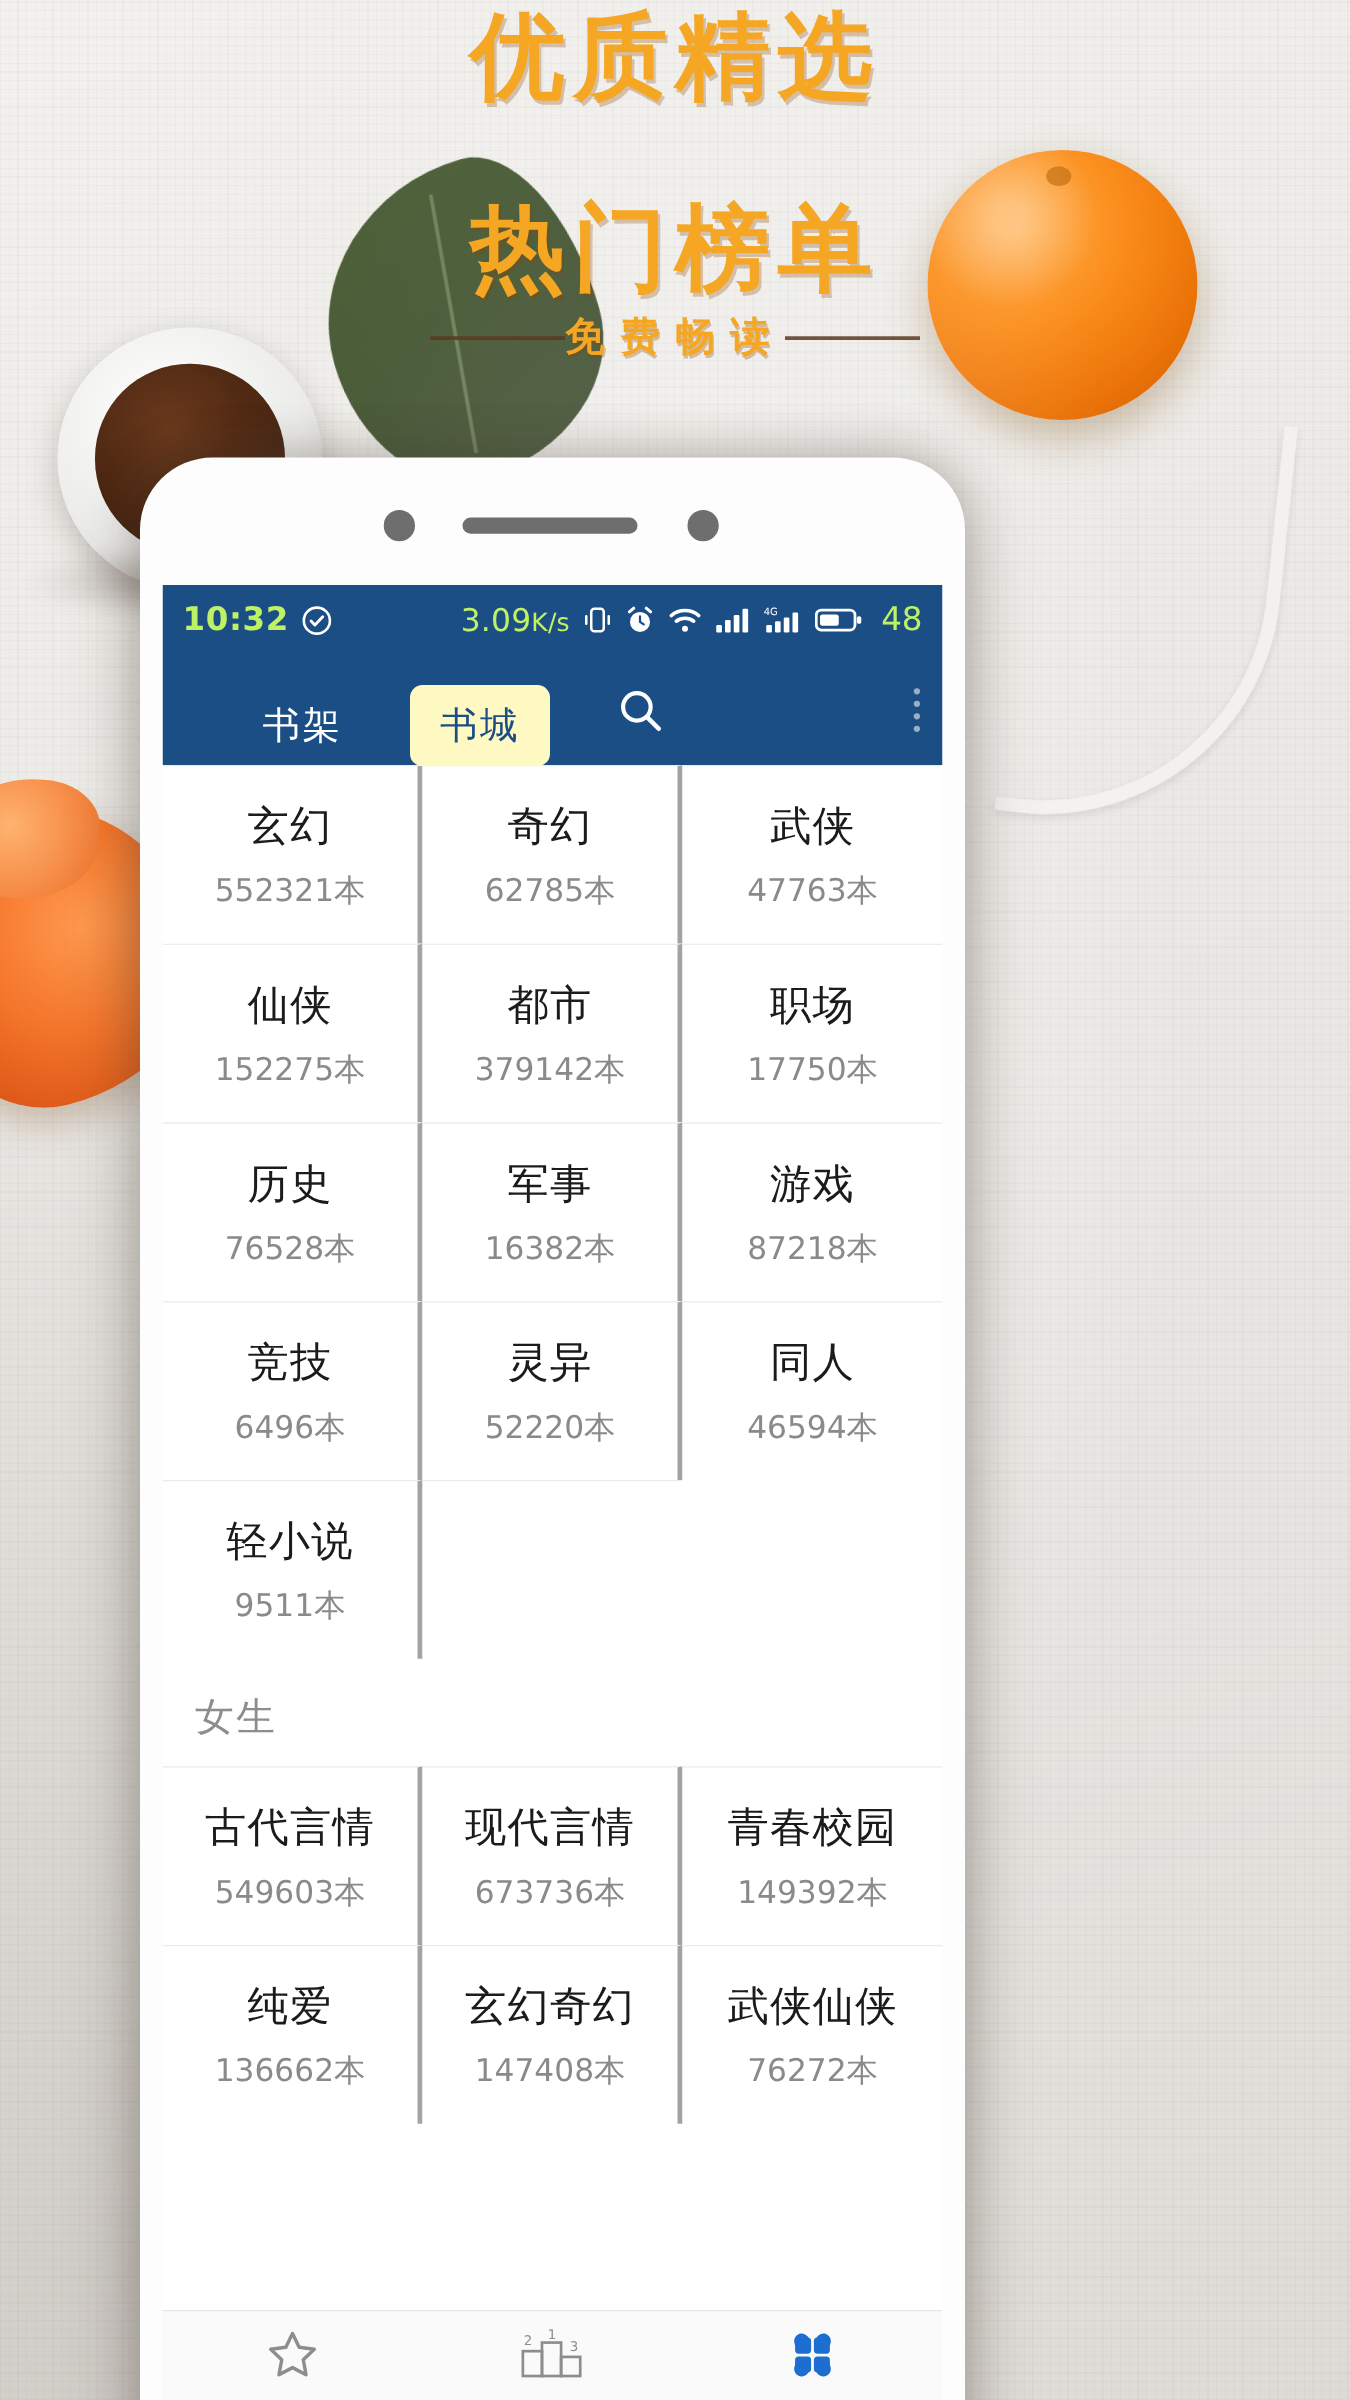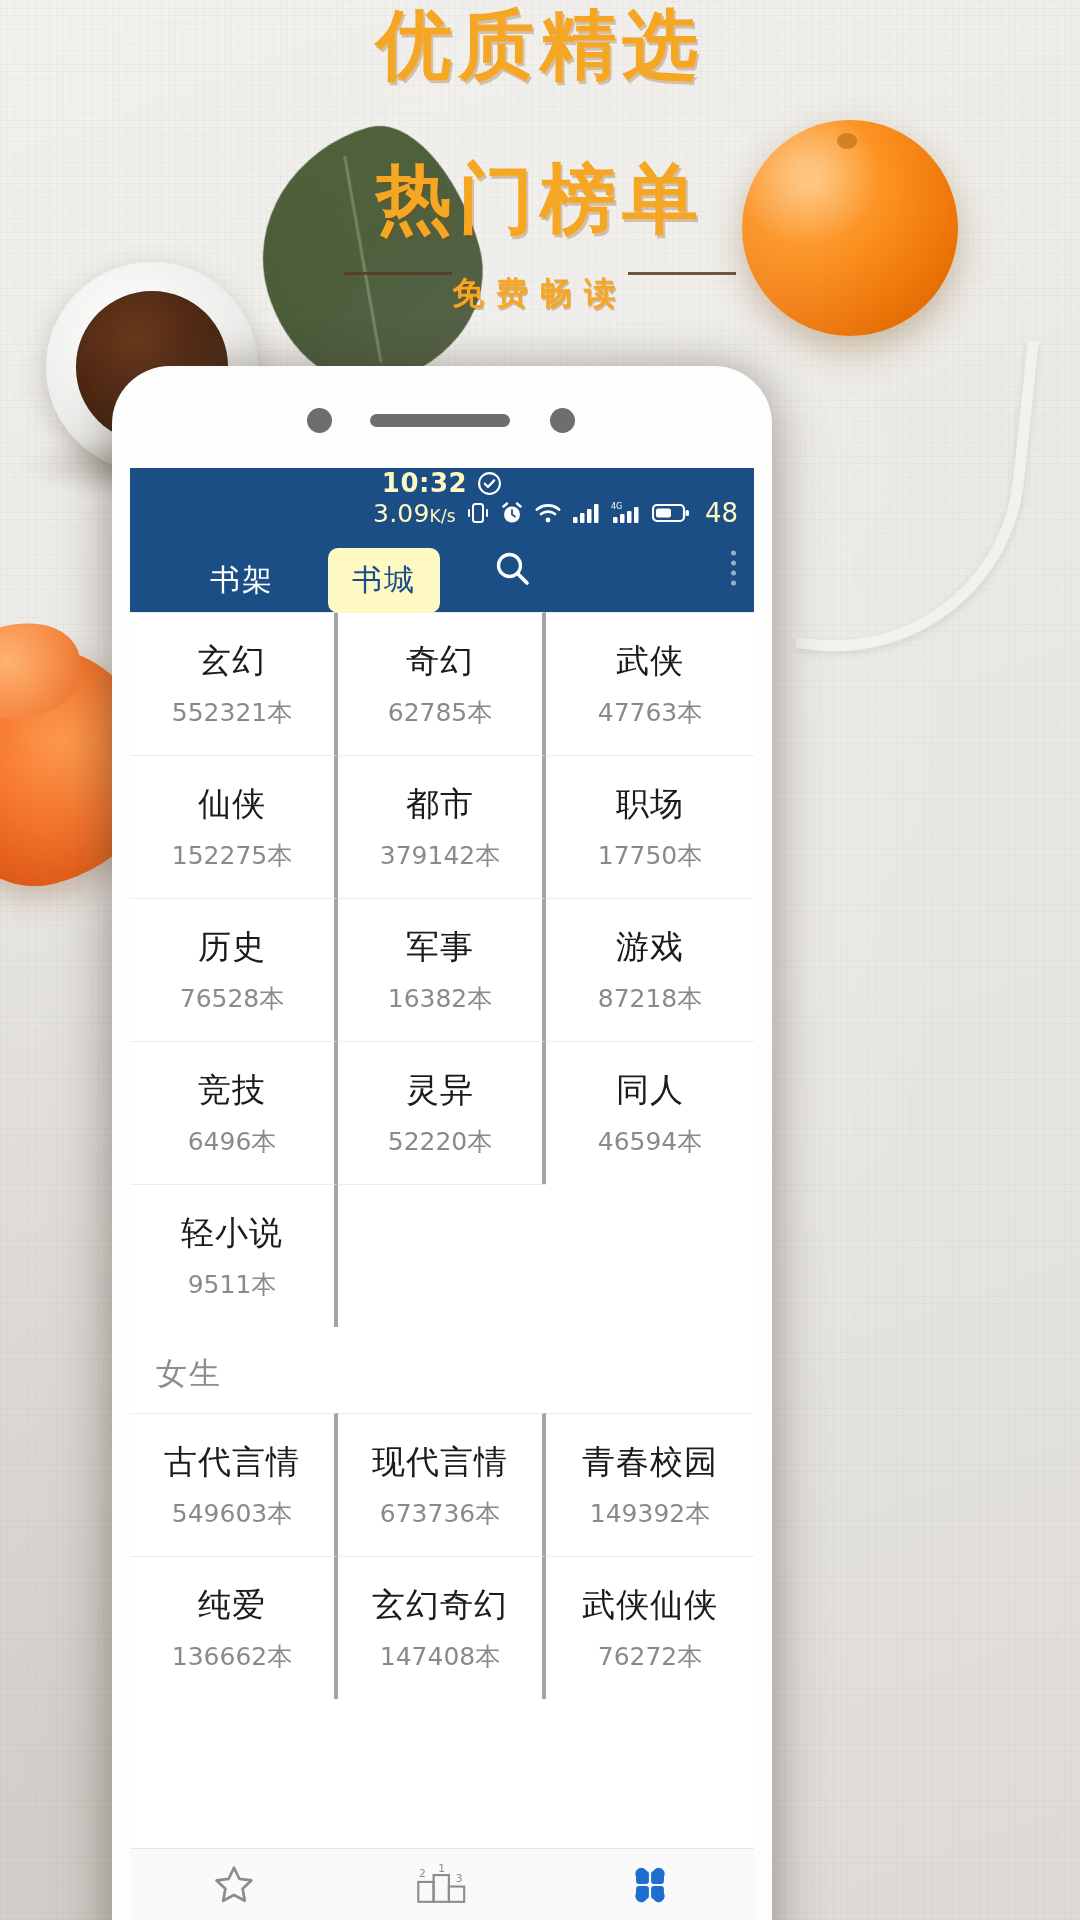--- a/index.html
+++ b/index.html
@@ -117,22 +117,22 @@
     font-family: "DejaVu Sans", "Liberation Sans", sans-serif;
     font-weight: 700;
     color: #f5a623;
     letter-spacing: 6px;
     text-shadow: 2px 3px 0 rgba(140,70,0,.28);
   }
   .promo-l1 { font-size: 76px; line-height: 82px; margin-top: 72px; }
   .promo-l2 { font-size: 76px; line-height: 82px; margin-top: 4px; }
 
   .promo-sub {
-    margin-top: 32px;
-    display: flex; justify-content: center; 
+    margin-top: 8px;
+    display: flex; align-items: center; justify-content: center; 
   }
   .rule { width: 108px; height: 3px; background: #5a3a20; opacity: .85; }
   .promo-sub-text {
     font-family: "DejaVu Sans", "Liberation Sans", sans-serif;
     font-weight: 700; font-size: 32px; letter-spacing: 12px;
     color: #f5a623; text-shadow: 1px 2px 0 rgba(140,70,0,.30);
   }
 
   
   .phone {
@@ -165,30 +165,29 @@
     width: 624px; height: 1498px;
     background: #fff;
     overflow: hidden;
   }
 
   
   .statusbar {
     height: 56px; background: #1c4e86;
     display: flex; align-items: center;
     padding: 0 16px;
-    color: #fef9c3;
+    color: #bef264;
     font-size: 26px;
     font-family: "DejaVu Sans", "Liberation Sans", sans-serif;
-    flex-direction: column;
   }
   .sb-left { display: flex; align-items: center; gap: 10px; }
   .sb-time { font-weight: 600; letter-spacing: .5px; }
   .sb-mid { margin-left: auto; display: flex; align-items: center; gap: 11px; }
   .sb-speed { font-size: 25px; letter-spacing: .2px; display: flex; align-items: baseline; }
-  .sb-speed sup { font-size: 17px; }
+  .sb-speed sup { font-size: 20px; }
   .icon-w { display: inline-flex; align-items: center; }
   .sb-batt-num { font-size: 26px; margin-left: 4px; }
 
   
   .navbar {
     height: 88px; background: #1c4e86;
     display: flex; align-items: center;
     position: relative;
   }
   .nav-tab {

